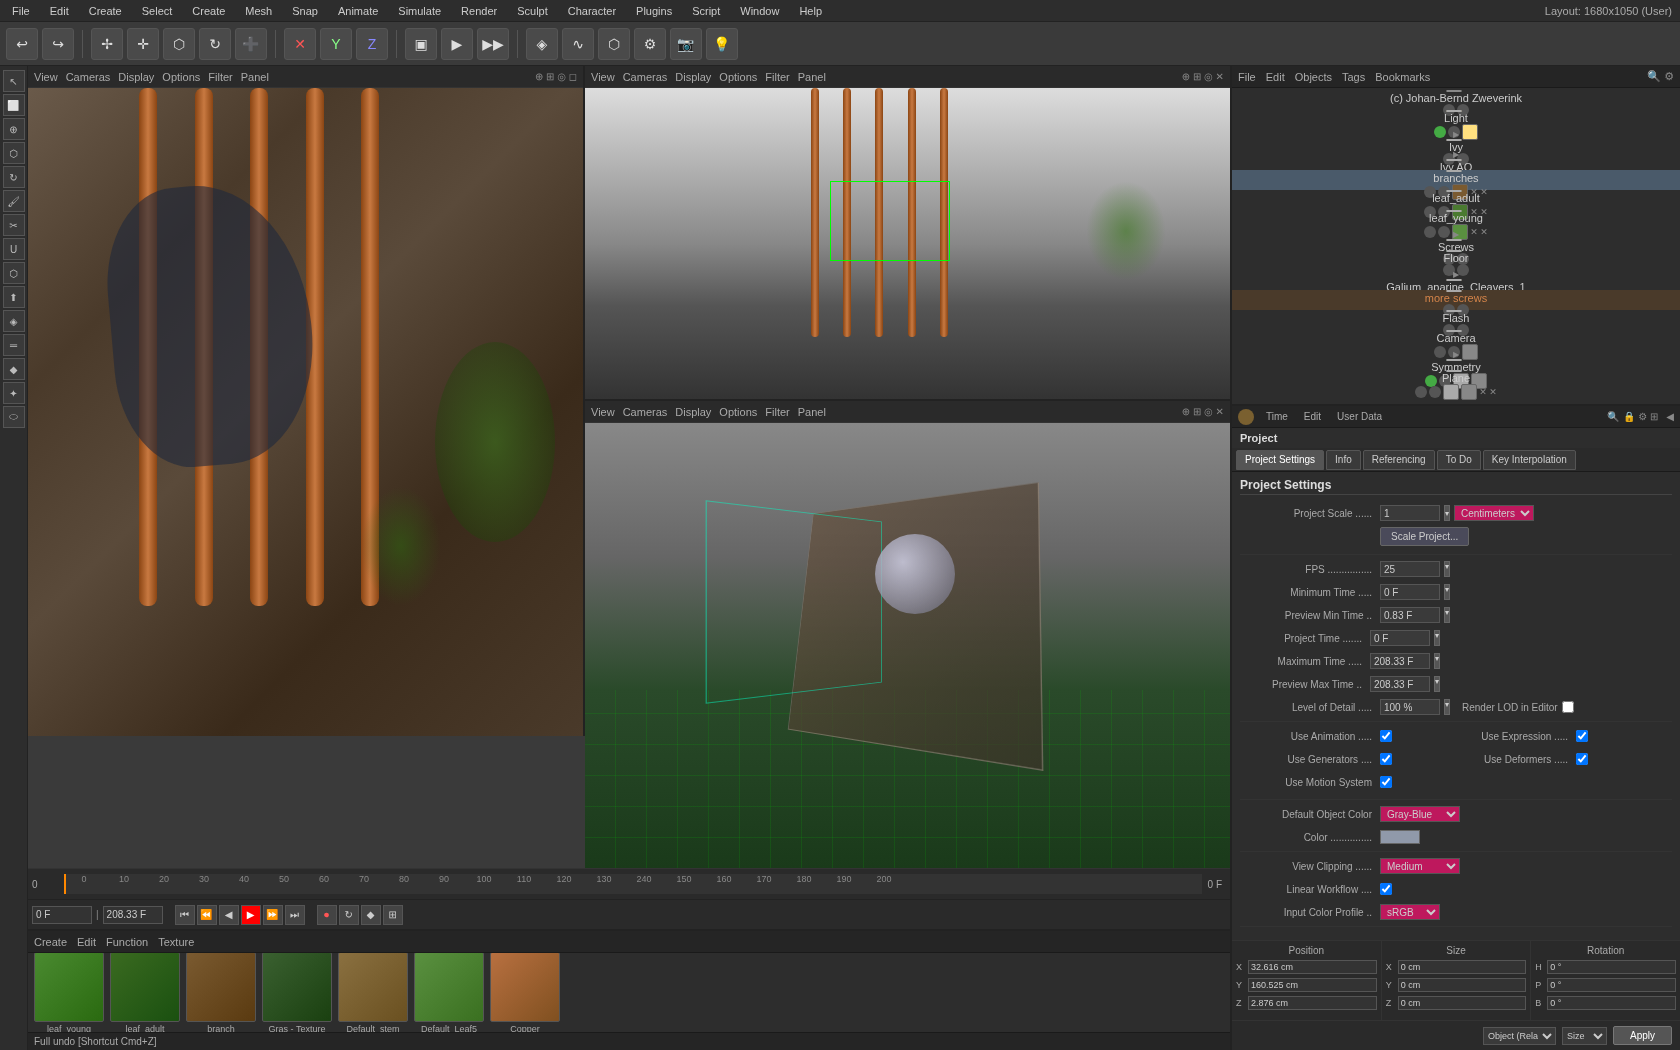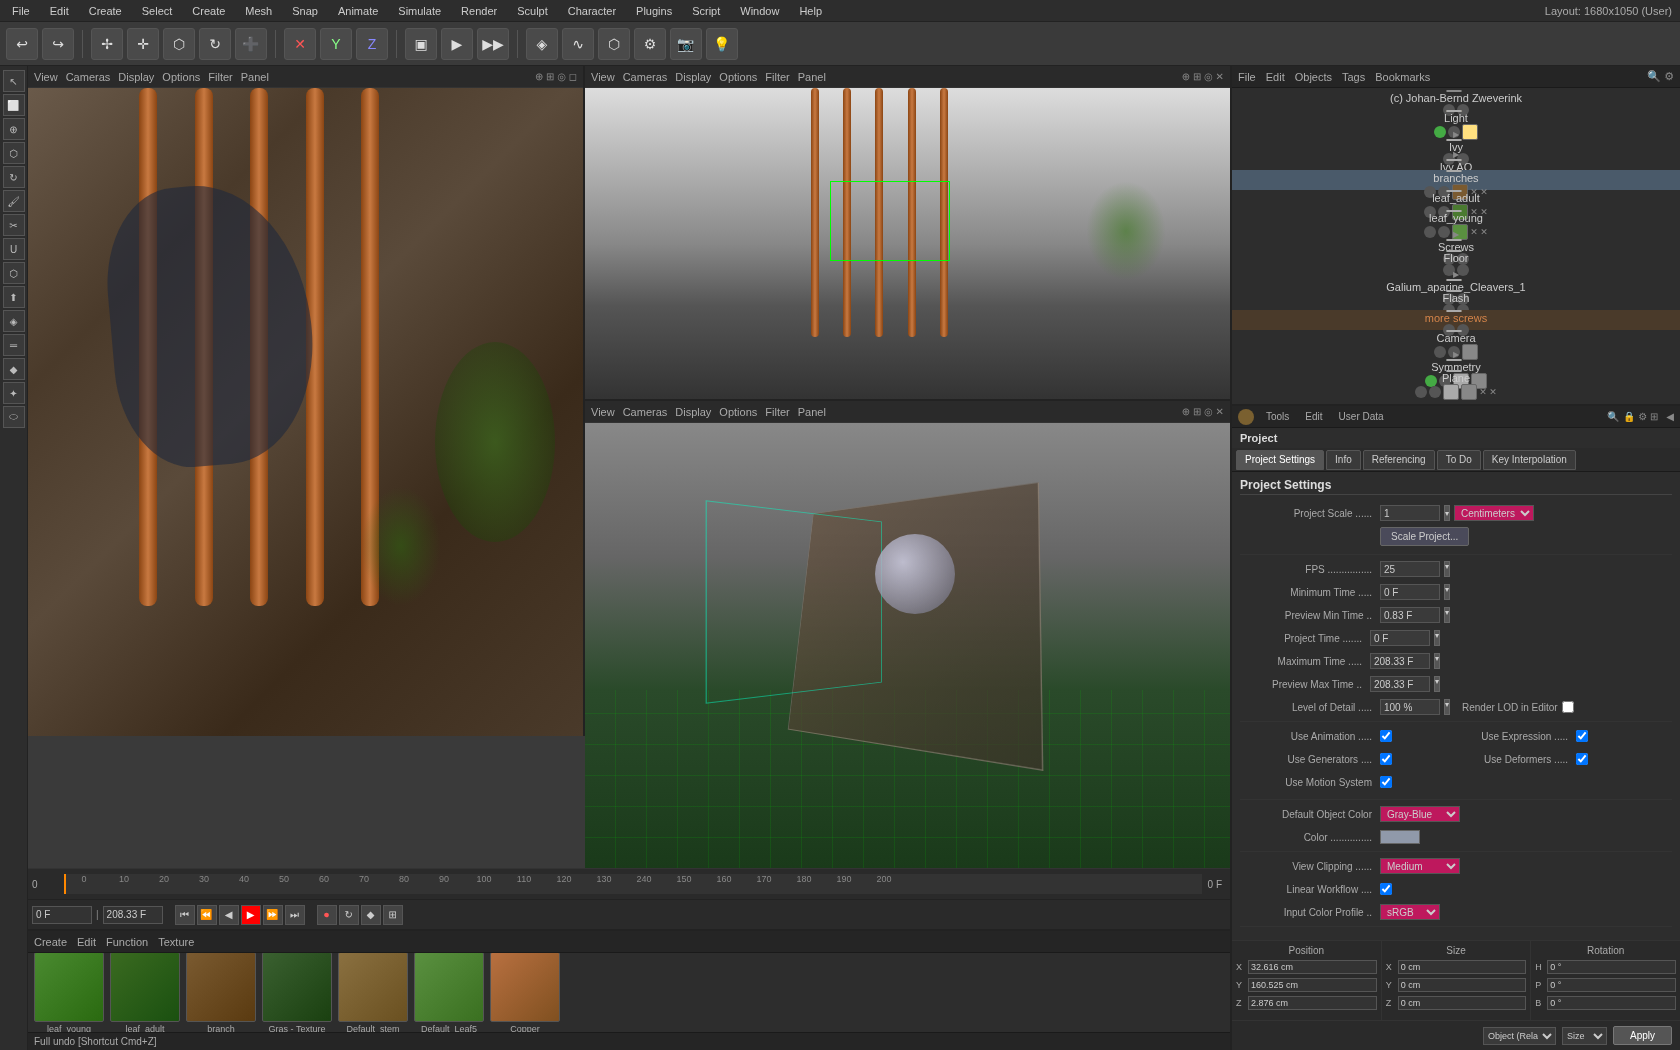--- a/index.html
+++ b/index.html
@@ -999,42 +999,42 @@
           <span class="obj-indent" style="width:4px;"></span>
           <span class="obj-triangle">▶</span>
           <span class="obj-icon" style="background:#8a6a30;border:1px solid #aaa;"></span>
           <span class="obj-name">Galium_aparine_Cleavers_1</span>
           <div class="obj-icons-right">
             <div class="dot-btn dot-grey"></div>
             <div class="dot-btn dot-grey"></div>
           </div>
         </div>
 
+        <div class="obj-row" style="background:#4a3a2a;">
+          <span class="obj-indent" style="width:4px;"></span>
+          <span class="obj-triangle"></span>
+          <span class="obj-icon" style="background:#8a6a30;border:1px solid #aaa;"></span>
+          <span class="obj-name" style="color:#d4844a;">more screws</span>
+          <div class="obj-icons-right">
+            <div class="dot-btn dot-grey"></div>
+            <div class="dot-btn dot-grey"></div>
+          </div>
+        </div>
+
         <div class="obj-row">
           <span class="obj-indent" style="width:20px;"></span>
           <span class="obj-triangle"></span>
           <span class="obj-icon" style="background:#6060a0;border:1px solid #aaa;"></span>
           <span class="obj-name">Flash</span>
           <div class="obj-icons-right">
             <div class="dot-btn dot-grey"></div>
             <div class="dot-btn dot-grey"></div>
           </div>
         </div>
 
-        <div class="obj-row" style="background:#4a3a2a;">
-          <span class="obj-indent" style="width:4px;"></span>
-          <span class="obj-triangle"></span>
-          <span class="obj-icon" style="background:#8a6a30;border:1px solid #aaa;"></span>
-          <span class="obj-name" style="color:#d4844a;">more screws</span>
-          <div class="obj-icons-right">
-            <div class="dot-btn dot-grey"></div>
-            <div class="dot-btn dot-grey"></div>
-          </div>
-        </div>
-
         <div class="obj-row">
           <span class="obj-indent" style="width:4px;"></span>
           <span class="obj-triangle"></span>
           <span class="obj-icon" style="background:#a0a0a0;border:1px solid #aaa;"></span>
           <span class="obj-name">Camera</span>
           <div class="obj-icons-right">
             <div class="dot-btn dot-grey"></div>
             <div class="dot-btn dot-grey"></div>
             <div class="mat-swatch" style="background:#888;"></div>
           </div>
@@ -1066,21 +1066,21 @@
             <span style="font-size:9px;color:#888;">✕ ✕</span>
           </div>
         </div>
 
       </div>
     </div>
 
     <div id="props-panel">
       <div id="props-mode-bar">
         <span style="width:16px;height:16px;background:#7a6030;border-radius:50%;display:inline-block;"></span>
-        <span class="mode-btn">Tools</span>
+        <span class="mode-btn">Time</span>
         <span class="mode-btn">Edit</span>
         <span class="mode-btn">User Data</span>
         <span style="margin-left:auto;color:#888;font-size:10px;">🔍 🔒 ⚙ ⊞</span>
         <span style="color:#888;font-size:10px;cursor:pointer;">◀</span>
       </div>
 
       <div style="padding:4px 8px;font-size:11px;color:#ddd;font-weight:bold;">Project</div>
 
       <div id="props-tabs">
         <div class="props-tab active">Project Settings</div>

